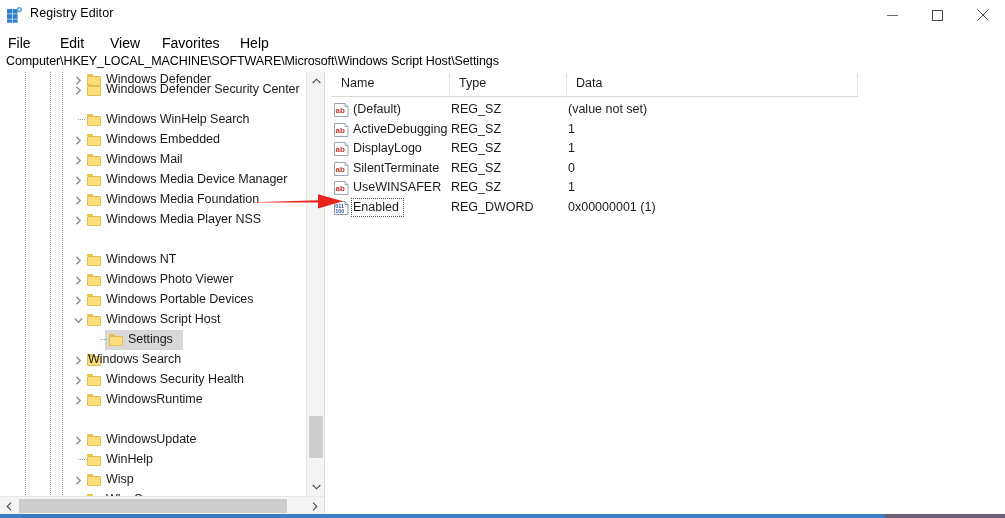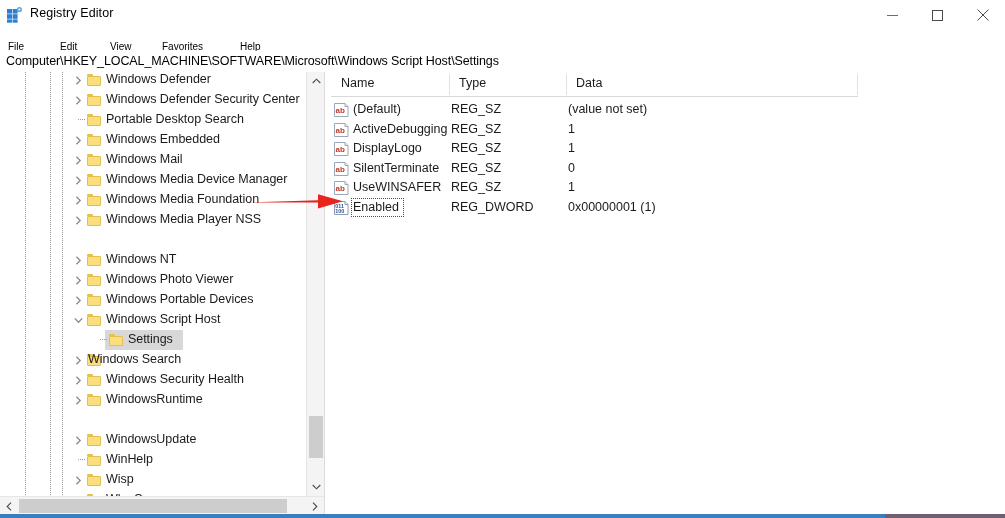--- a/index.html
+++ b/index.html
@@ -15,21 +15,21 @@
   .title-icon{position:absolute;left:6px;top:6px;width:18px;height:18px;}
   .title-text{position:absolute;left:30px;top:6px;font-size:12.5px;color:#000;letter-spacing:.1px;}
   .winbtn{position:absolute;top:0;width:45px;height:30px;display:flex;align-items:center;justify-content:center;}
   .winbtn svg{display:block;}
   .btn-min{left:870px;}
   .btn-max{left:915px;}
   .btn-close{left:960px;}
 
   
   .menubar{position:absolute;left:0;top:31px;width:1005px;height:20px;background:#fff;}
-  .menuitem{position:absolute;top:10px;font-size:10px;color:#000;padding:0 2px;}
+  .menuitem{position:absolute;top:4px;font-size:14px;color:#000;padding:0 2px;}
 
   
   .addressbar{position:absolute;left:0;top:51px;width:1005px;height:21px;background:#fff;
               border-bottom:1px solid #c6c6c6;}
   .address-text{position:absolute;left:6px;top:3px;font-size:12.5px;color:#000;white-space:nowrap;letter-spacing:-.1px;}
 
   
   .tree-pane{position:absolute;left:0;top:72px;width:324px;height:424px;background:#fff;overflow:hidden;}
   .tree-inner{position:absolute;left:0;top:0;width:306px;height:424px;overflow:hidden;}
 
@@ -140,39 +140,39 @@
             <svg width="7" height="9" viewBox="0 0 7 9">
               <path d="M1.4 0.8 L5.2 4.5 L1.4 8.2" stroke="#8a8a8a" stroke-width="1.3" fill="none"></path>
             </svg>
           </div>
           <div class="folder" style="left: 87px;">
             <div class="ftab"></div>
             <div class="fbody"></div>
           </div>
           <div class="tlabel" style="left: 106px;">Windows Defender</div>
         </div>
-        <div class="trow" style="top: 18px; padding-left: 20px;">
+        <div class="trow" style="top: 8px; padding-left: 20px;">
           <div class="tw-chev" style="left: 72px;">
             <svg width="7" height="9" viewBox="0 0 7 9">
               <path d="M1.4 0.8 L5.2 4.5 L1.4 8.2" stroke="#8a8a8a" stroke-width="1.3" fill="none"></path>
             </svg>
           </div>
           <div class="folder" style="left: 87px;">
             <div class="ftab"></div>
             <div class="fbody"></div>
           </div>
           <div class="tlabel" style="left: 106px;">Windows Defender Security Center</div>
         </div>
         <div class="trow" style="top: 38px;">
           <div class="tw-leaf" style="left: 72px;"></div>
           <div class="folder" style="left: 87px;">
             <div class="ftab"></div>
             <div class="fbody"></div>
           </div>
-          <div class="tlabel" style="left: 106px;">Portable Desktop Search</div>
+          <div class="tlabel" style="left: 106px;">Windows WinHelp Search</div>
         </div>
         <div class="trow" style="top: 58px;">
           <div class="tw-chev" style="left: 72px;">
             <svg width="7" height="9" viewBox="0 0 7 9">
               <path d="M1.4 0.8 L5.2 4.5 L1.4 8.2" stroke="#8a8a8a" stroke-width="1.3" fill="none"></path>
             </svg>
           </div>
           <div class="folder" style="left: 87px;">
             <div class="ftab"></div>
             <div class="fbody"></div>

